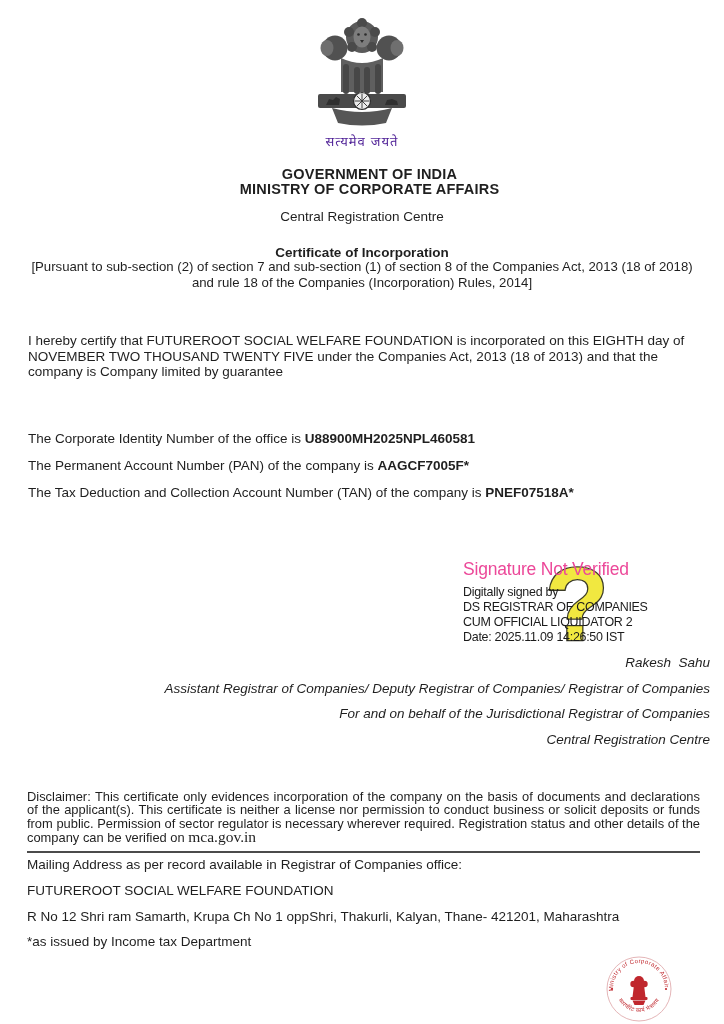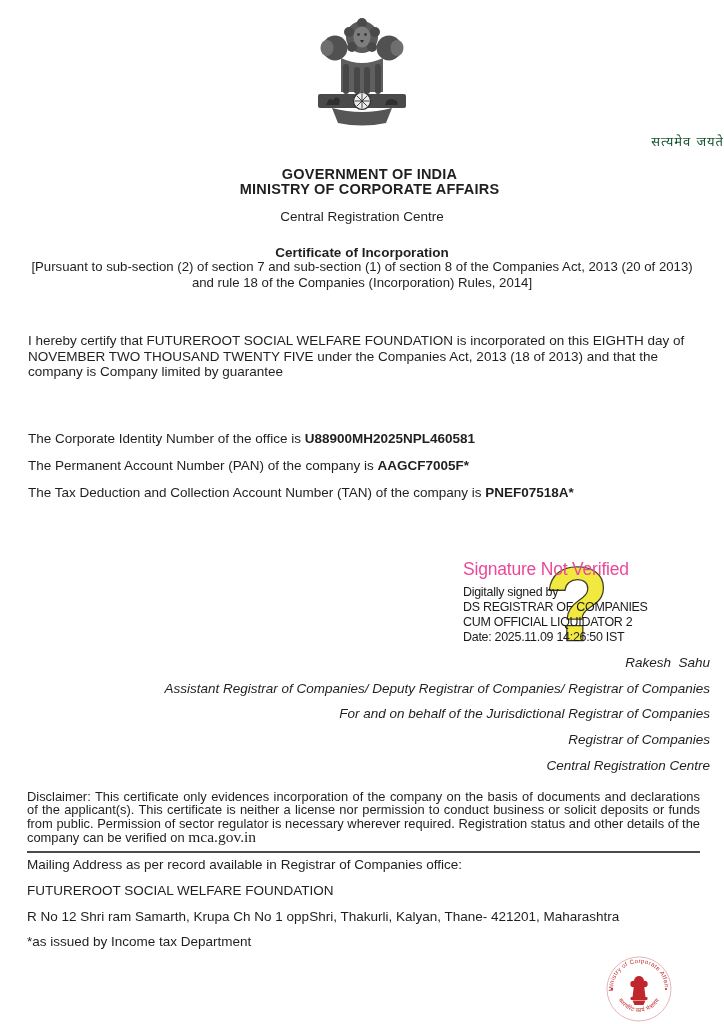--- a/index.html
+++ b/index.html
@@ -10,21 +10,21 @@
     color: #1f1f1f;
     position: relative;
     overflow: hidden;
   }
   .page { position: absolute; inset: 0; background: #fff; }
 
   
   .emblem-wrap { position: absolute; top: 12px; left: 0; right: 0; text-align: center; }
   .motto {
     font-family: "DejaVu Sans", sans-serif;
-    font-size: 13px; color: #14532d; margin-top: 2px; letter-spacing: 1px; text-align: right;
+    font-size: 13px; color: #4c1d95; margin-top: 2px; letter-spacing: 1px;
   }
 
   
   .header-block { position: absolute; top: 167px; left: 0; right: 0; text-align: center; }
   .h-gov { font-size: 14.5px; font-weight: bold; line-height: 15px; letter-spacing: 0.2px; padding-left: 15px; }
   .h-centre { font-size: 13.5px; margin-top: 12px; }
   .h-title { font-size: 13.5px; font-weight: bold; margin-top: 21px; }
 
   .pursuant {
     position: absolute; top: 259px; left: 24px; right: 24px;
@@ -120,21 +120,21 @@
     <div class="motto">सत्यमेव जयते</div>
   </div>
 
   <div class="header-block">
     <div class="h-gov">GOVERNMENT OF INDIA</div>
     <div class="h-gov">MINISTRY OF CORPORATE AFFAIRS</div>
     <div class="h-centre">Central Registration Centre</div>
     <div class="h-title">Certificate of Incorporation</div>
   </div>
 
-  <div class="pursuant">[Pursuant to sub-section (2) of section 7 and sub-section (1) of section 8 of the Companies Act, 2013 (20 of 2013) and rule 18 of the Companies (Incorporation) Rules, 2014]</div>
+  <div class="pursuant">[Pursuant to sub-section (2) of section 7 and sub-section (1) of section 8 of the Companies Act, 2013 (18 of 2018) and rule 18 of the Companies (Incorporation) Rules, 2014]</div>
 
   <div class="certify">I hereby certify that FUTUREROOT SOCIAL WELFARE FOUNDATION is incorporated on this  EIGHTH day of NOVEMBER TWO THOUSAND TWENTY FIVE under the Companies Act, 2013 (18 of 2013) and that the company is Company limited by guarantee</div>
 
   <div class="numline cin">
     <span>The Corporate Identity Number of the office is </span><b>U88900MH2025NPL460581</b>
   </div>
   <div class="numline pan">
     <span>The Permanent Account Number (PAN) of the company is </span><b>AAGCF7005F*</b>
   </div>
   <div class="numline tan">
@@ -153,21 +153,20 @@
       <div>DS REGISTRAR OF COMPANIES</div>
       <div>CUM OFFICIAL LIQUIDATOR 2</div>
       <div>Date: 2025.11.09 14:26:50 IST</div>
     </div>
   </div>
 
   <div class="signatory">
     <div class="name">Rakesh  Sahu</div>
     <div>Assistant Registrar of Companies/ Deputy Registrar of Companies/ Registrar of Companies</div>
     <div>For and on behalf of the Jurisdictional Registrar of Companies</div>
-    <div>Registrar of Companies</div>
     <div>Central Registration Centre</div>
   </div>
 
   <div class="disclaimer">
     <span>Disclaimer: This certificate only evidences incorporation of the company on the basis of documents and declarations of the applicant(s). This certificate is neither a license nor permission to conduct business or solicit deposits or funds from public. Permission of sector regulator is necessary wherever required. Registration status and other details of the company can be verified on </span><span class="mca">mca.gov.in</span>
   </div>
   <div class="divider"></div>
   <div class="f-line f-company">FUTUREROOT SOCIAL WELFARE FOUNDATION</div>
   <div class="f-line mailing">Mailing Address as per record available in Registrar of Companies office:</div>
   <div class="f-line f-address">R No 12 Shri ram Samarth, Krupa Ch No 1 oppShri, Thakurli, Kalyan, Thane- 421201, Maharashtra</div>

